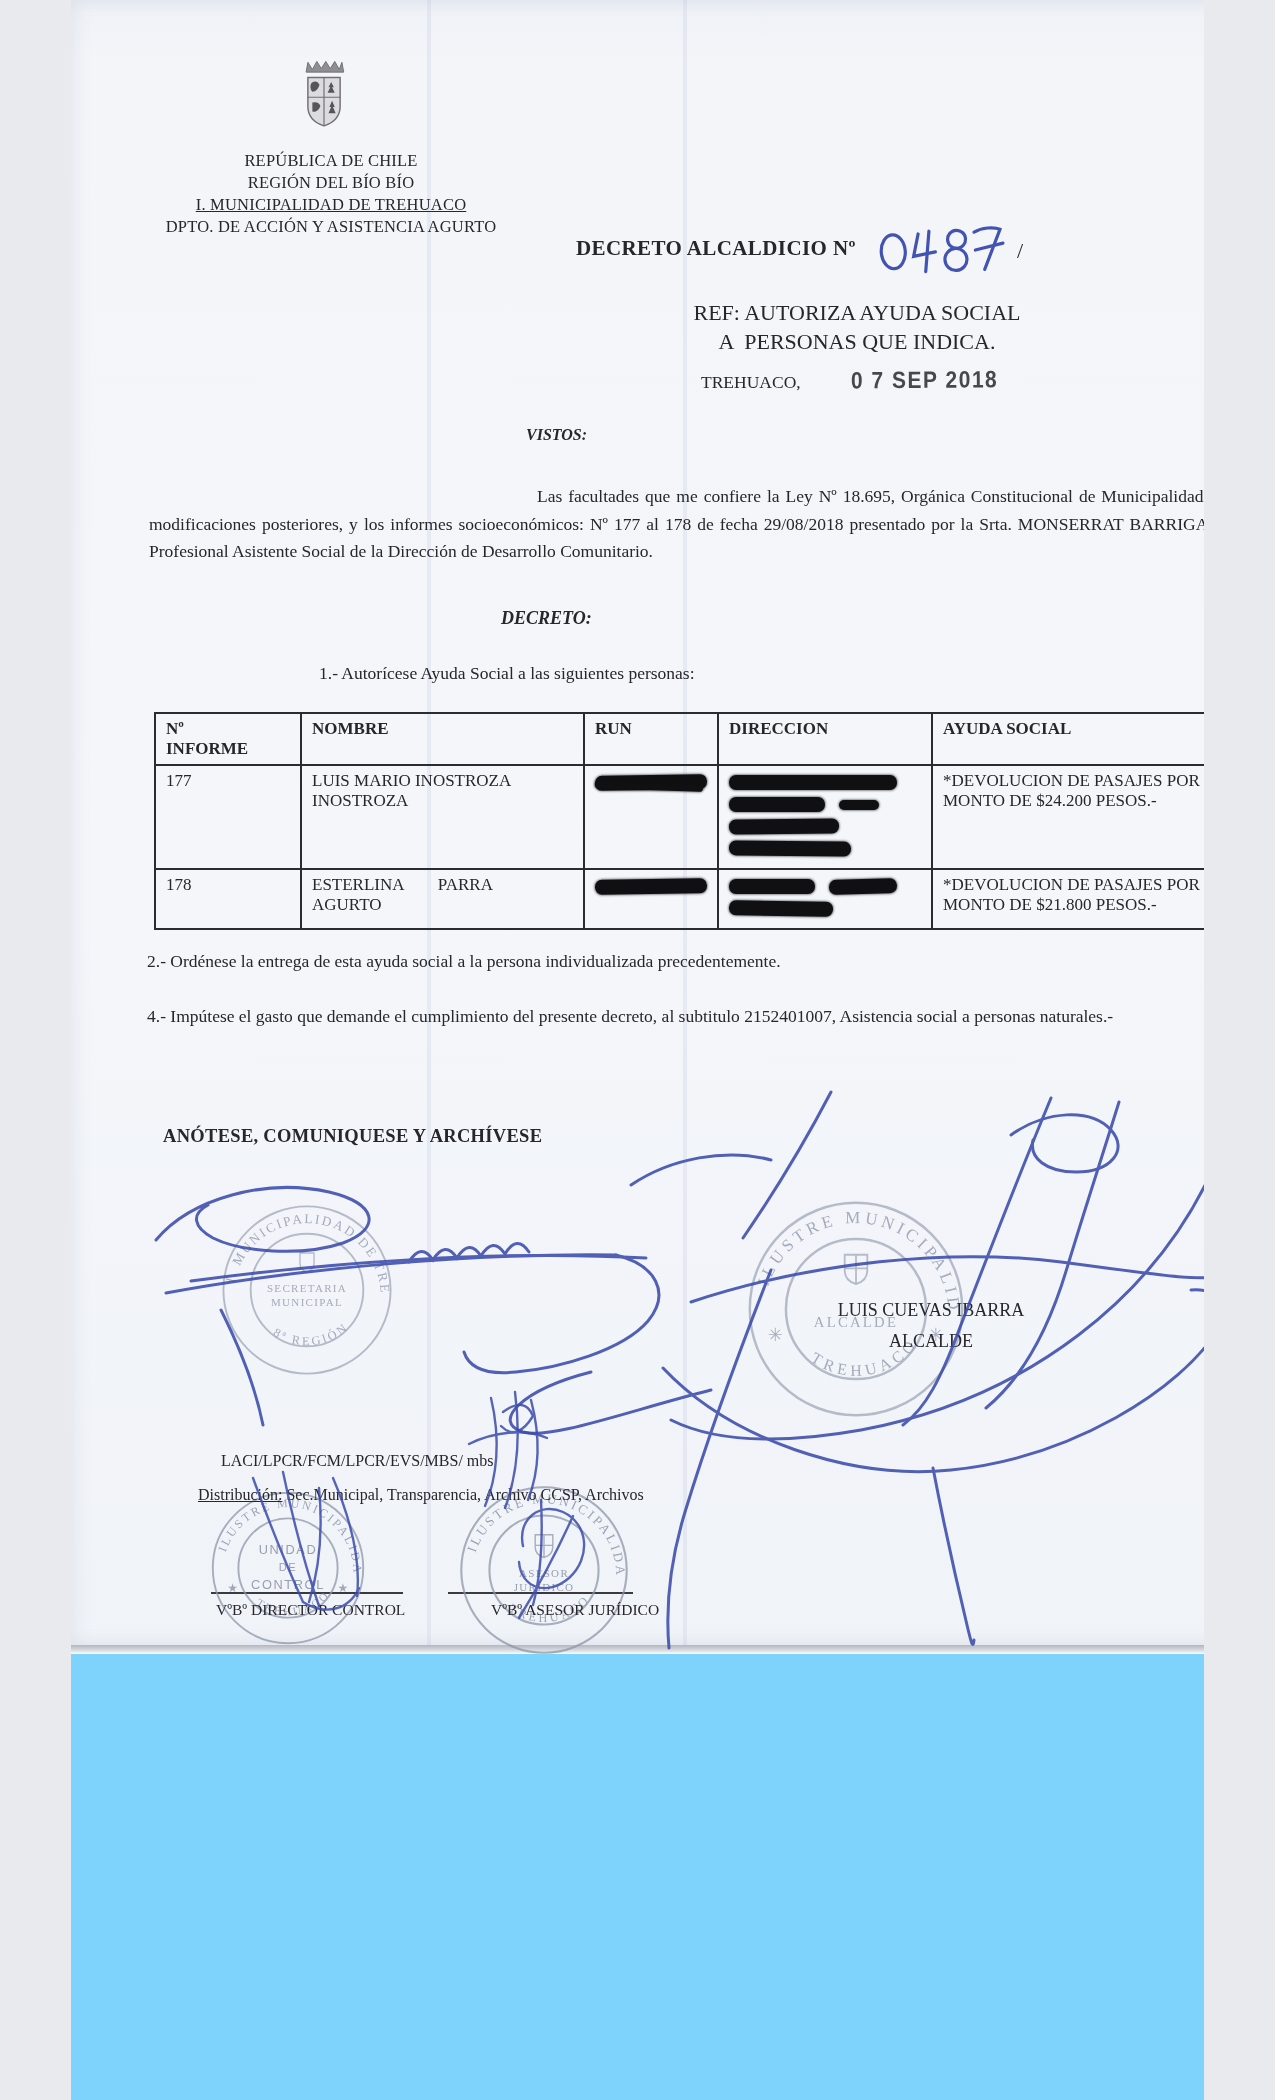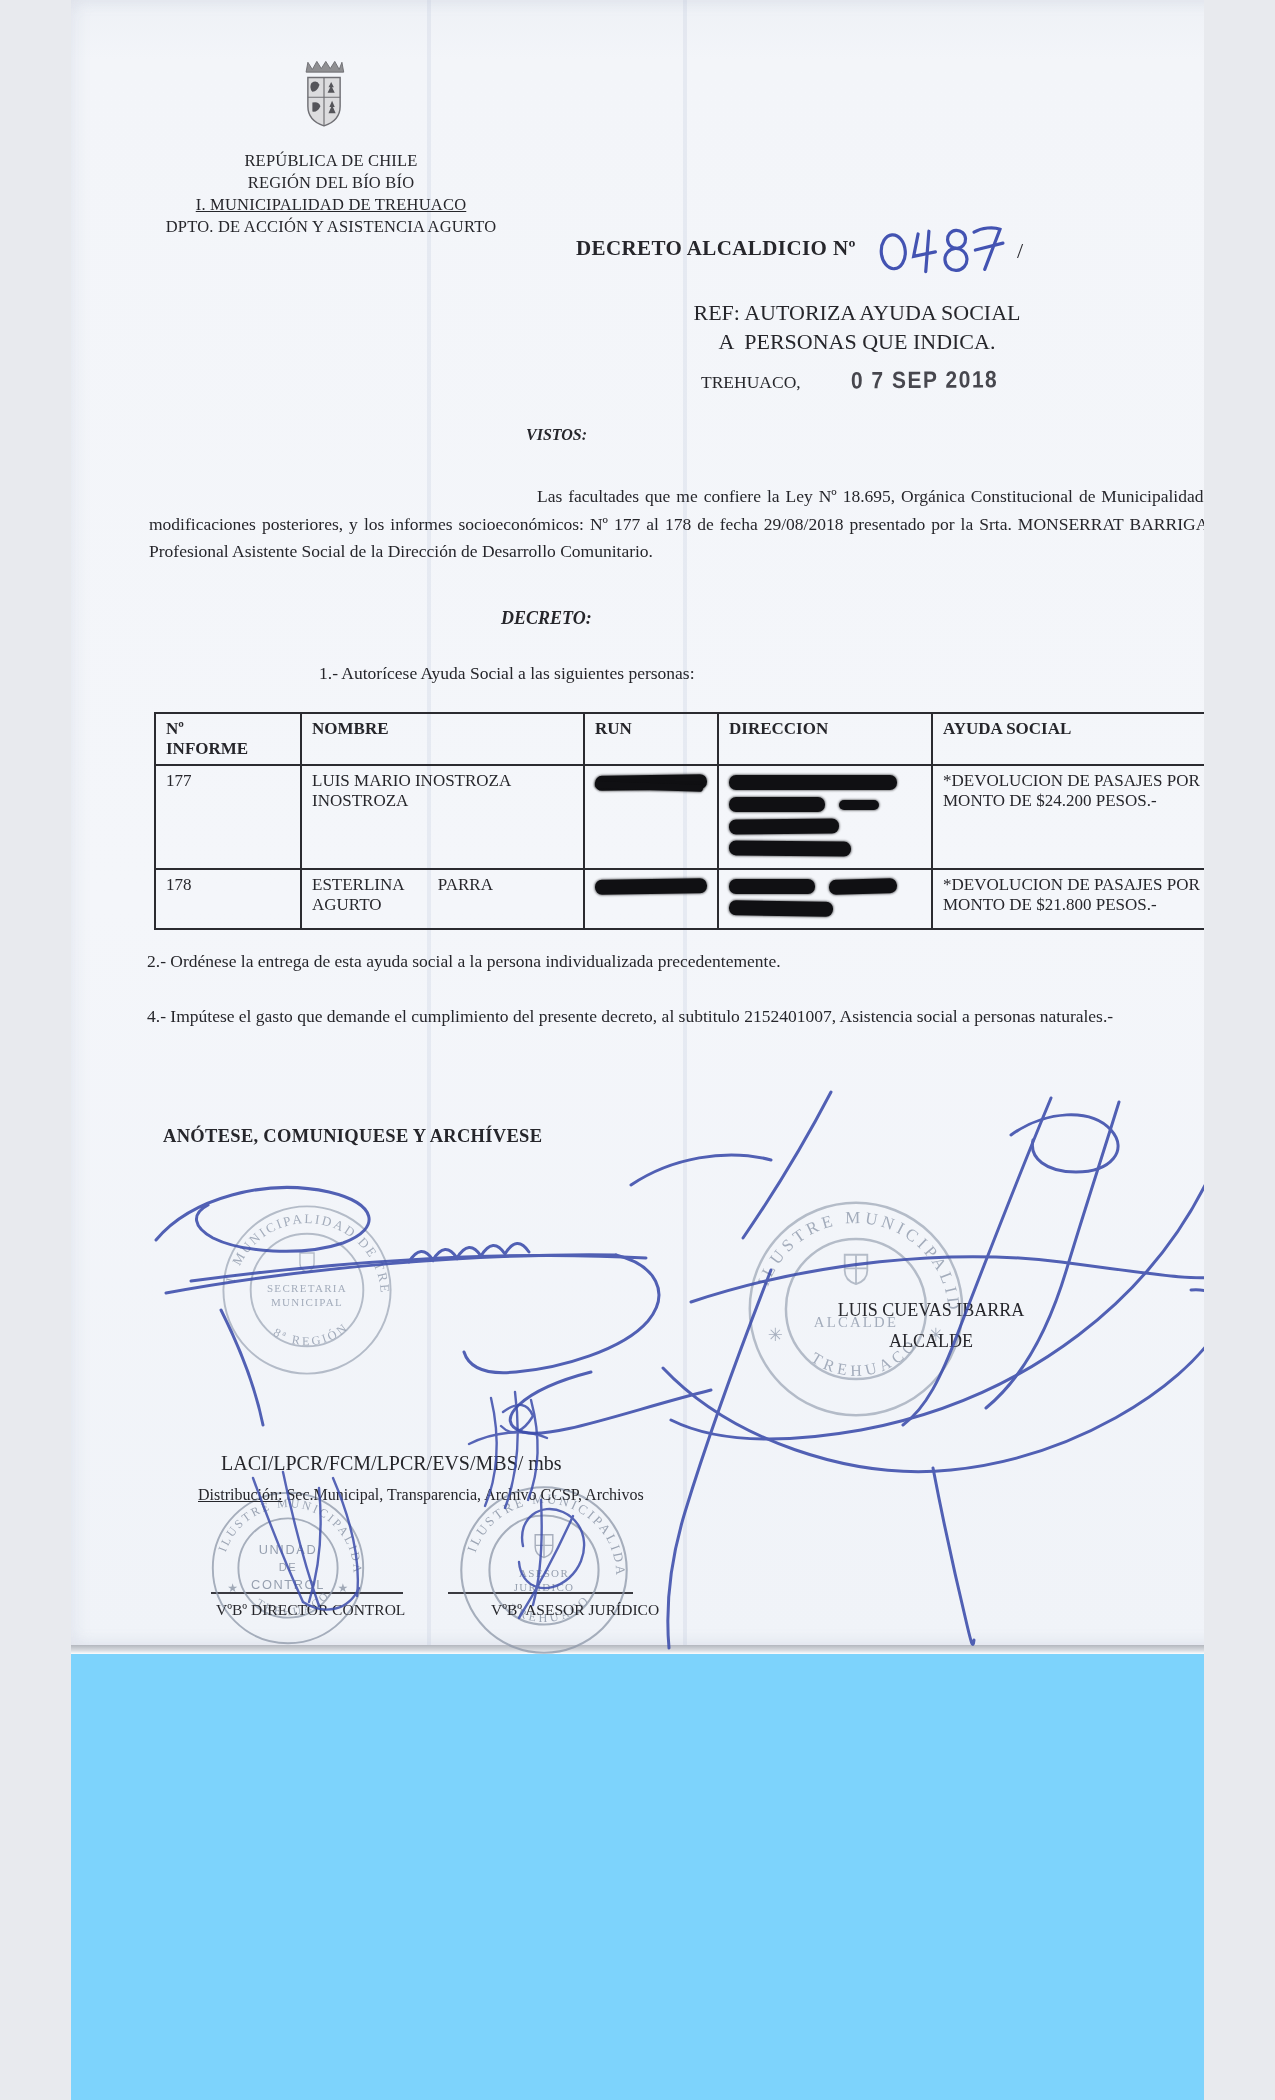--- a/index.html
+++ b/index.html
@@ -204,21 +204,21 @@
     <text x="100" y="116" text-anchor="middle" font-size="13" letter-spacing="2" fill="#96a0b1" opacity=".85" font-family="Liberation Serif,serif">ALCALDE</text>
     <text x="22" y="128" font-size="16" fill="#96a0b1" opacity=".8">✳</text>
     <text x="164" y="128" font-size="16" fill="#96a0b1" opacity=".8">✳</text>
   </svg>
 
   <div class="t center zi2" style="left:700px;top:1295px;width:320px;font-size:18px;line-height:31px;white-space:normal">
     <div>LUIS CUEVAS IBARRA</div>
     <div>ALCALDE</div>
   </div>
 
-  <div class="t zi2" style="left:150px;top:1452px;font-size:20px">LACI/LPCR/FCM/LPCR/EVS/MBS/ mbs</div>
+  <div class="t zi2" style="left:150px;top:1452px;font-size:16px">LACI/LPCR/FCM/LPCR/EVS/MBS/ mbs</div>
   <div class="t zi2" style="left:127px;top:1486px;font-size:16px">
     <span class="u">Distribución:</span><span> Sec.Municipal, Transparencia, Archivo CCSP, Archivos</span>
   </div>
 
   <svg class="stamp" style="left:137px;top:1488px" width="160" height="160" viewBox="0 0 200 200">
     <defs>
         <path id="a3t" d="M 18 106 A 82 82 0 1 1 182 106"></path>
         <path id="a3b" d="M 36 114 A 68 68 0 0 0 164 114"></path>
       </defs>
     <g fill="none" stroke="#8d97a8" stroke-width="2.4" opacity=".75">

